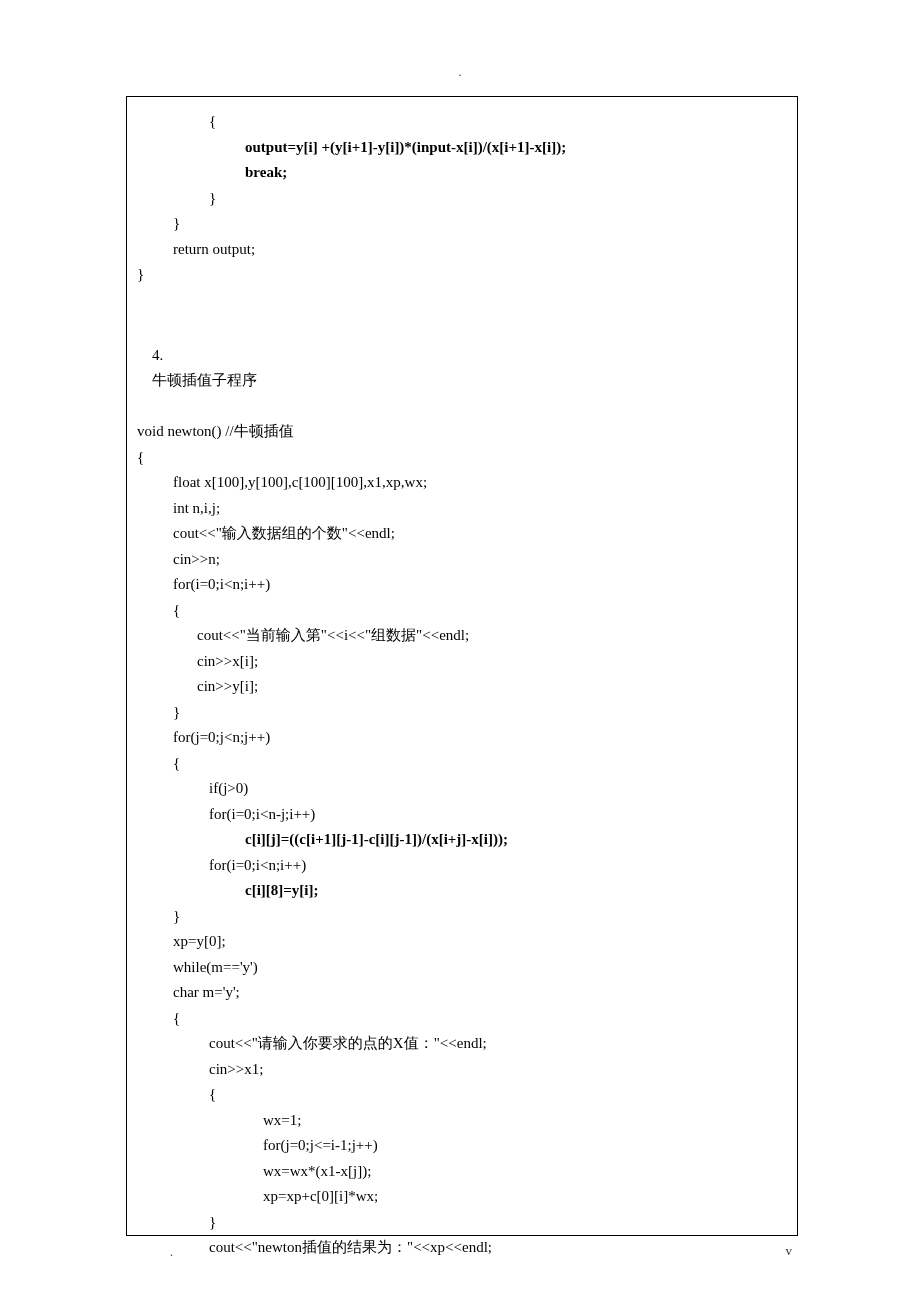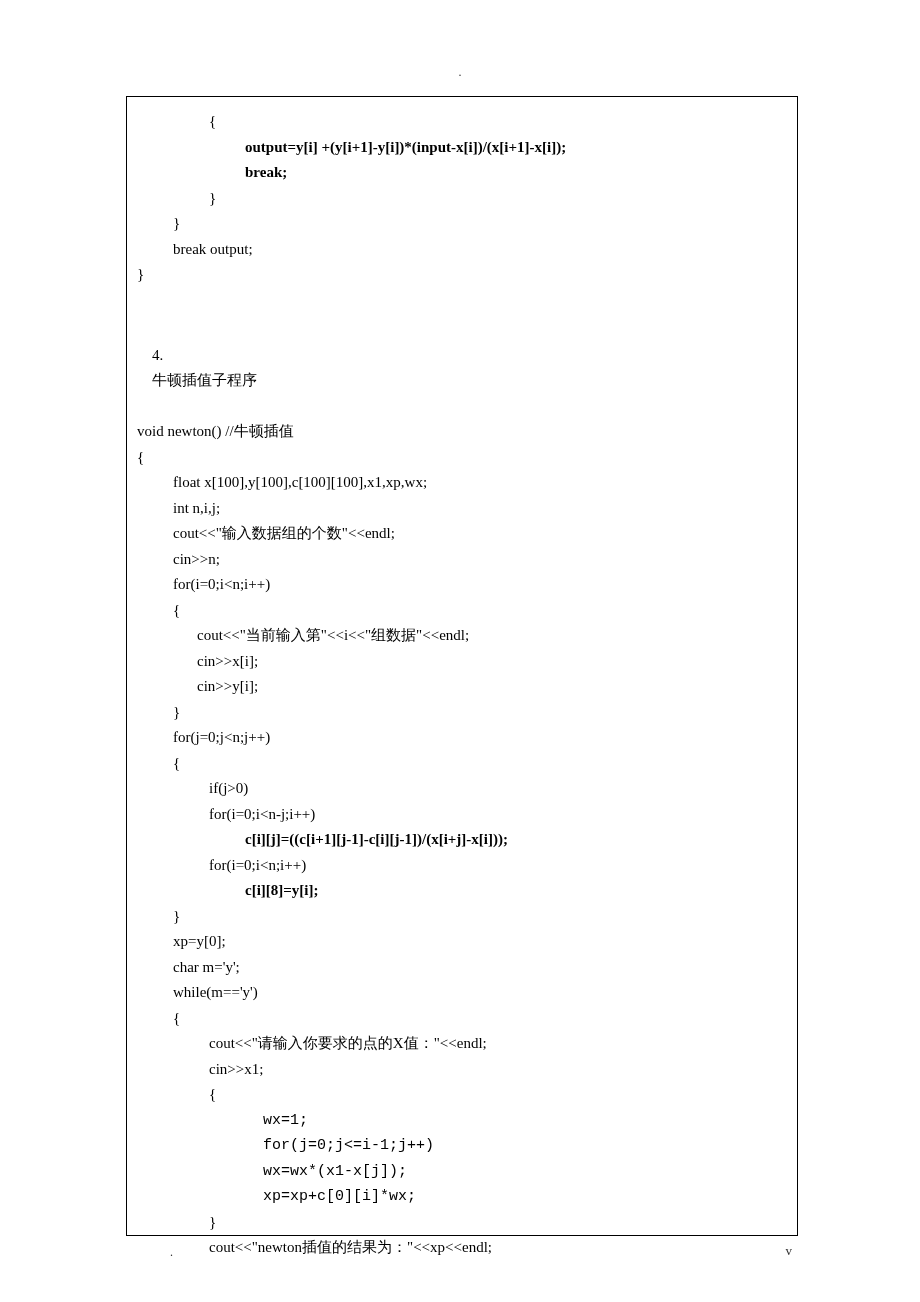--- a/index.html
+++ b/index.html
@@ -31,21 +31,21 @@
     padding: 12px 8px 8px 10px;
   }
   .code-line {
     white-space: pre;
     font-family: "Times New Roman", "SimSun", serif;
   }
   .indent1 { padding-left: 36px; }
   .indent2 { padding-left: 72px; }
   .indent2b { padding-left: 60px; }
   .indent3 { padding-left: 108px; font-weight: bold; }
-  .indent4 { padding-left: 126px; font-family: Liberation Mono, monospace; }
+  .indent4 { padding-left: 126px; }
   .heading {
     font-weight: normal;
     margin-top: 4px;
   }
   .heading .num { display: inline-block; width: 30px; }
   .bottom-left-dot {
     position: absolute;
     left: 170px;
     bottom: 40px;
     font-size: 12px;
@@ -65,21 +65,21 @@
 
 <div class="top-dot">.</div>
 
 <div class="page-frame">
   <div id="seg1">
       <div class="code-line indent2">{</div>
       <div class="code-line indent3">output=y[i] +(y[i+1]-y[i])*(input-x[i])/(x[i+1]-x[i]);</div>
       <div class="code-line indent3">break;</div>
       <div class="code-line indent2">}</div>
       <div class="code-line indent1">}</div>
-      <div class="code-line indent1">break output;</div>
+      <div class="code-line indent1">return output;</div>
       <div class="code-line ">}</div>
     </div>
   <div class="blank"></div>
   <div class="code-line heading">
     <span class="num">4.</span>
     <span>牛顿插值子程序</span>
   </div>
   <div id="seg2">
       <div class="code-line ">void newton() //牛顿插值</div>
       <div class="code-line ">{</div>
@@ -95,22 +95,22 @@
       <div class="code-line indent1">}</div>
       <div class="code-line indent1">for(j=0;j&lt;n;j++)</div>
       <div class="code-line indent1">{</div>
       <div class="code-line indent2">if(j&gt;0)</div>
       <div class="code-line indent2">for(i=0;i&lt;n-j;i++)</div>
       <div class="code-line indent3">c[i][j]=((c[i+1][j-1]-c[i][j-1])/(x[i+j]-x[i]));</div>
       <div class="code-line indent2">for(i=0;i&lt;n;i++)</div>
       <div class="code-line indent3">c[i][8]=y[i];</div>
       <div class="code-line indent1">}</div>
       <div class="code-line indent1">xp=y[0];</div>
+      <div class="code-line indent1">while(m=='y')</div>
       <div class="code-line indent1">char m='y';</div>
-      <div class="code-line indent1">while(m=='y')</div>
       <div class="code-line indent1">{</div>
       <div class="code-line indent2">cout&lt;&lt;"请输入你要求的点的X值："&lt;&lt;endl;</div>
       <div class="code-line indent2">cin&gt;&gt;x1;</div>
       <div class="code-line indent2">{</div>
       <div class="code-line indent4">wx=1;</div>
       <div class="code-line indent4">for(j=0;j&lt;=i-1;j++)</div>
       <div class="code-line indent4">wx=wx*(x1-x[j]);</div>
       <div class="code-line indent4">xp=xp+c[0][i]*wx;</div>
       <div class="code-line indent2">}</div>
       <div class="code-line indent2">cout&lt;&lt;"newton插值的结果为："&lt;&lt;xp&lt;&lt;endl;</div>

